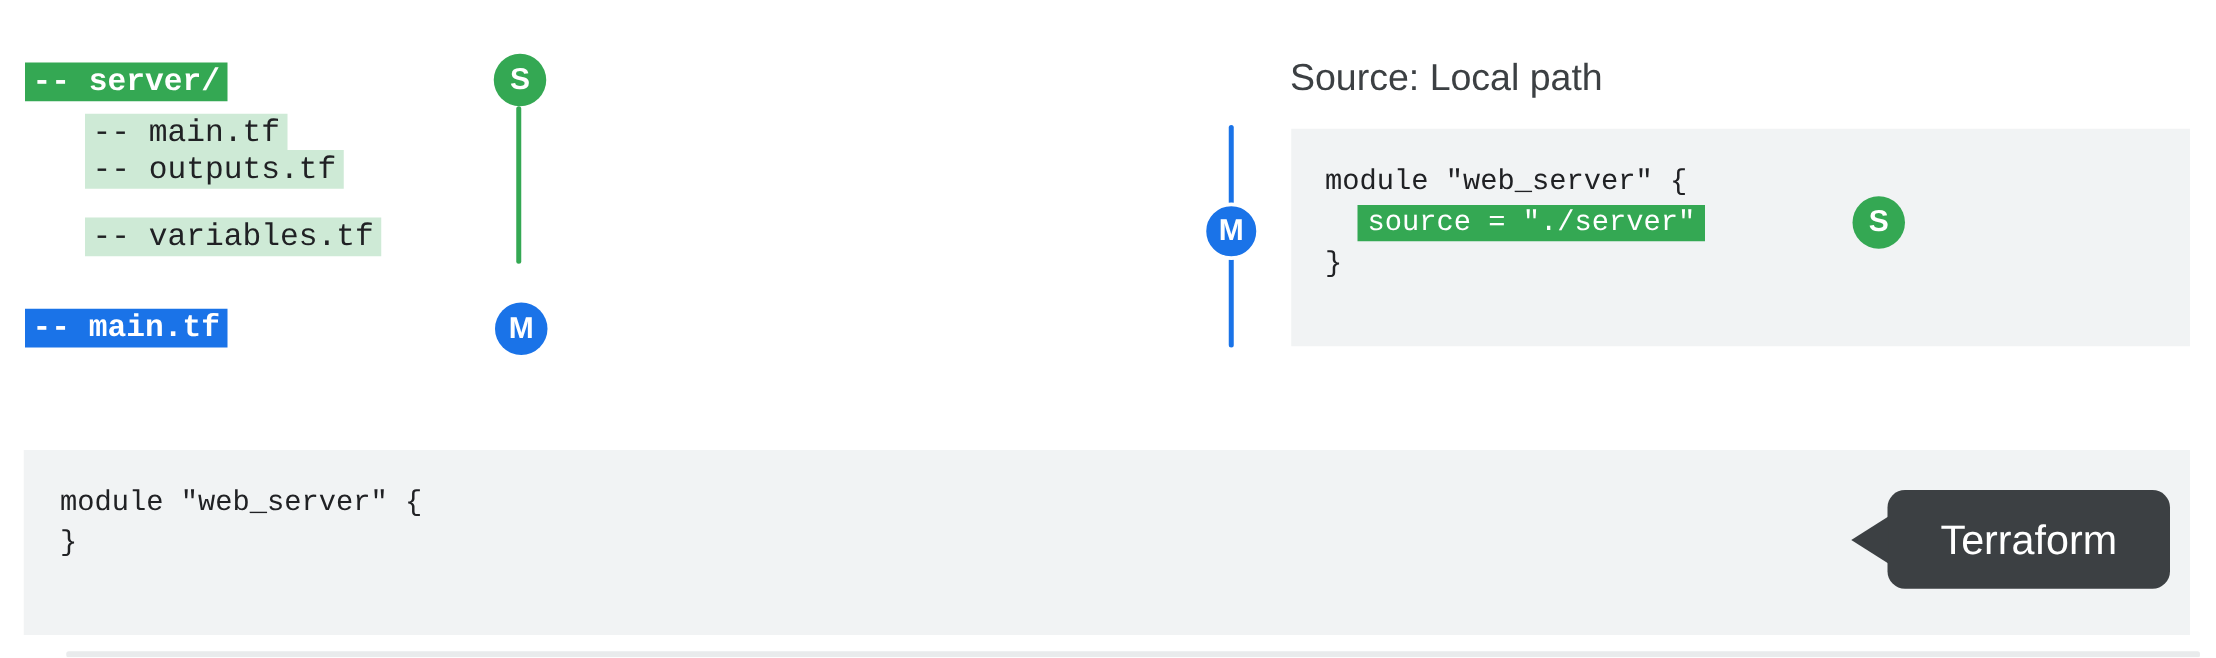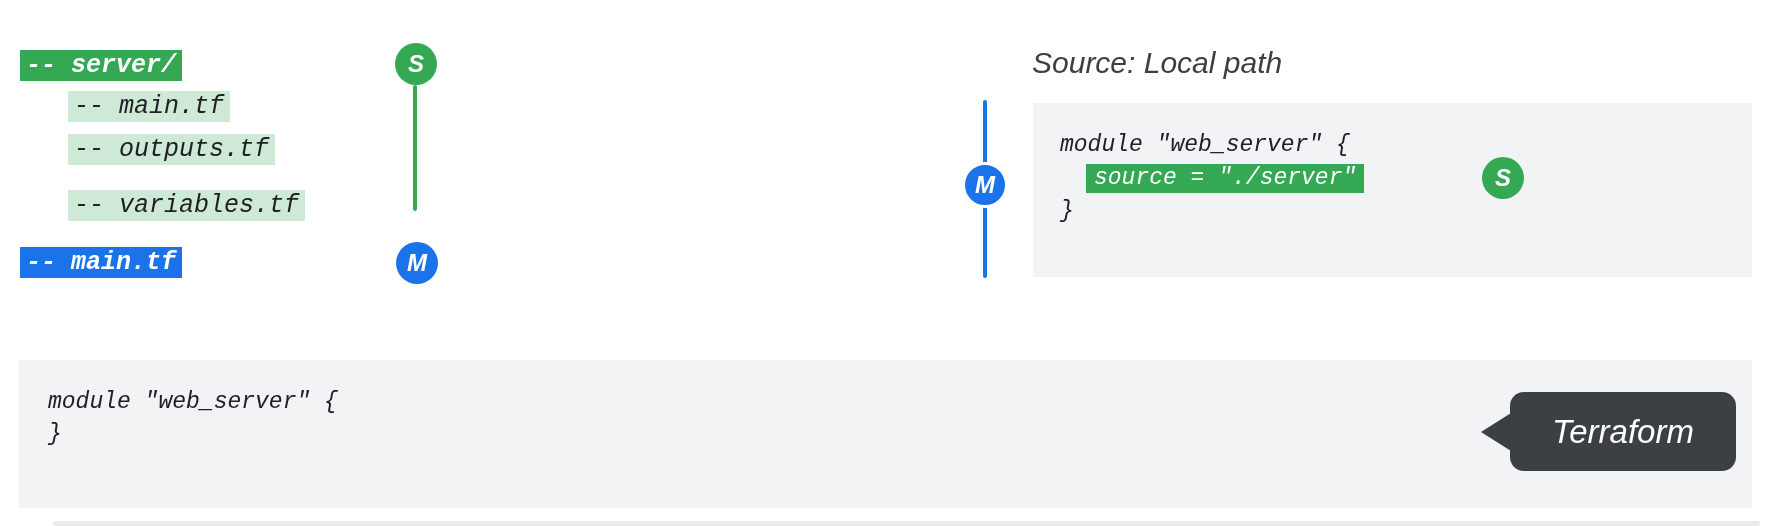--- a/index.html
+++ b/index.html
@@ -4,21 +4,20 @@
 <style>
   * { margin: 0; padding: 0; box-sizing: border-box; }
   html, body { background: #ffffff; }
   .canvas {
     position: relative;
     width: 1773px;
     height: 526px;
     background: #ffffff;
     overflow: hidden;
     font-family: "Liberation Sans", sans-serif;
-    font-style: italic;
   }
 
   
   .tree-row {
     position: absolute;
     font-family: "Liberation Mono", "DejaVu Sans Mono", monospace;
     font-size: 25px;
     line-height: 31px;
     height: 31px;
     padding: 0 6px;
@@ -29,22 +28,22 @@
     background: var(--green, #34a853);
     color: #ffffff;
     font-weight: 700;
   }
   .tree-row.child {
     left: 68px;
     background: var(--green-light, #ceead6);
     color: var(--code-text, #202124);
   }
   .tree-row.c1 { top: 91px; }
-  .tree-row.c2 { top: 134px; text-align: center; }
-  .tree-row.c3 { top: 190px; }
+  .tree-row.c2 { top: 120px; text-align: center; }
+  .tree-row.c3 { top: 174px; }
   .tree-row.module {
     left: 20px; top: 247px;
     background: var(--blue, #1a73e8);
     color: #ffffff;
     font-weight: 700;
   }
 
   
   .vline { position: absolute; width: 4px; border-radius: 2px; }
   .green-line { left: 413px; top: 85px; height: 126px; background: var(--green, #34a853); }

